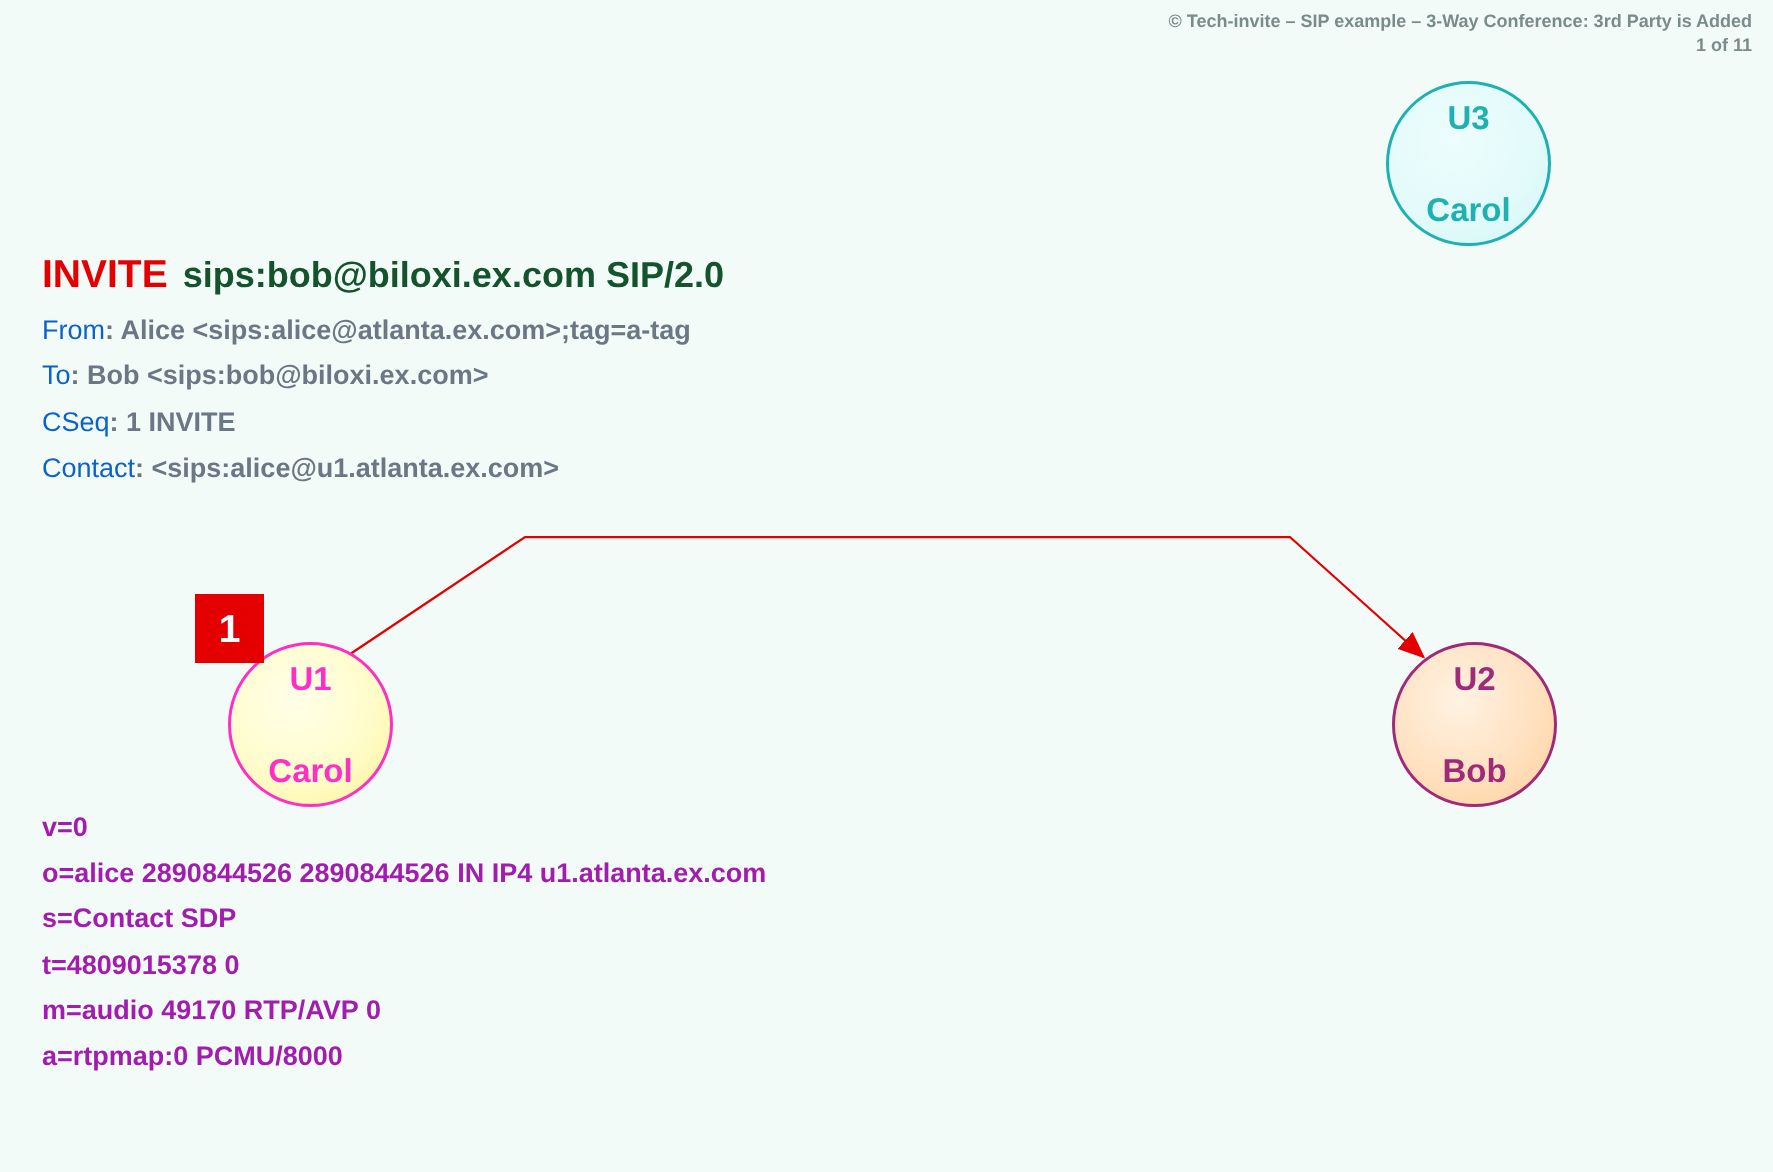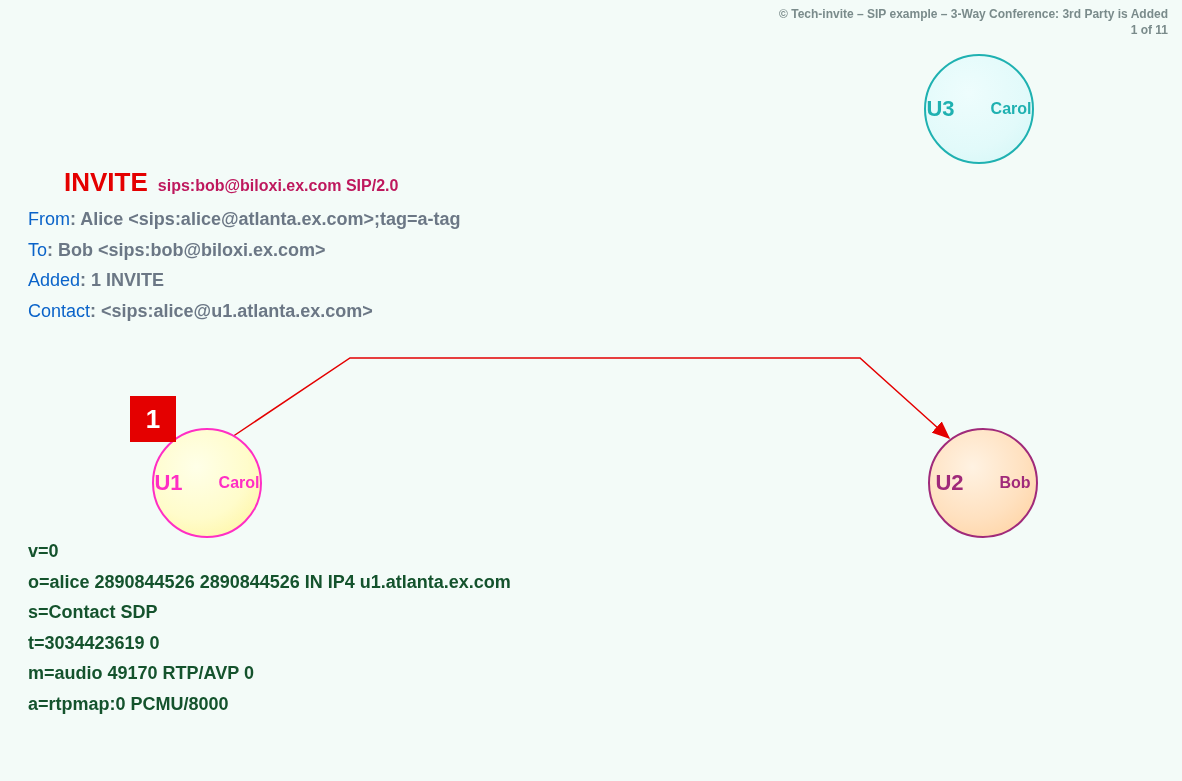--- a/index.html
+++ b/index.html
@@ -19,30 +19,30 @@
     text-align: right;
     color: #7a8b8b;
     font-size: 12px;
     line-height: 1.35;
     font-weight: bold;
   }
   .node {
     position: absolute;
     border-radius: 50%;
     display: flex;
-    flex-direction: row;
+    flex-direction: column;
     align-items: center;
     justify-content: center;
     font-weight: bold;
     line-height: 1.15;
     text-align: left;
     gap: 36px;
   }
   .node .n-id { font-size: 22px; }
-  .node .n-name { font-size: 16px; }
+  .node .n-name { font-size: 22px; }
   
   #node-u1 {
     left: 152px; top: 428px;
     width: 106px; height: 106px;
     background: radial-gradient(circle at 40% 35%, #ffffe8 0%, #fffccb 55%, #fef396 100%);
     border: 2px solid #ff2ec4;
     color: #ff2ec4;
   }
   
   #node-u2 {
@@ -76,36 +76,35 @@
     position: absolute;
     left: 28px;
     top: 160px;
     font-size: 18px;
     line-height: 1.7;
   }
   .sip-method {
     font-weight: bold;
     color: #e40000;
     font-size: 26px;
-    margin-left: 36px;
   }
   .sip-request-uri {
     font-weight: bold;
-    color: #be185d;
-    font-size: 16px;
+    color: #14532d;
+    font-size: 24px;
   }
   .sip-header-line { color: #6b7785; font-weight: bold; }
   .sip-header-name { color: #0a63c9; font-weight: normal; }
   .sdp-block {
     position: absolute;
     left: 28px;
     top: 536px;
     font-size: 18px;
     line-height: 1.7;
-    color: #14532d;
+    color: #a21caf;
     font-weight: bold;
   }
   svg.arrow-layer {
     position: absolute;
     left: 0; top: 0;
     width: 1182px; height: 781px;
     pointer-events: none;
   }
 </style>
 </head>
@@ -149,27 +148,27 @@
     <span class="sip-method">INVITE</span>
     <span>&nbsp;</span><span class="sip-request-uri">sips:bob@biloxi.ex.com SIP/2.0</span>
   </div>
   <div class="sip-header-line">
     <span class="sip-header-name">From</span><span>: Alice &lt;sips:alice@atlanta.ex.com&gt;;tag=a-tag</span>
   </div>
   <div class="sip-header-line">
     <span class="sip-header-name">To</span><span>: Bob &lt;sips:bob@biloxi.ex.com&gt;</span>
   </div>
   <div class="sip-header-line">
-    <span class="sip-header-name">Added</span><span>: 1 INVITE</span>
+    <span class="sip-header-name">CSeq</span><span>: 1 INVITE</span>
   </div>
   <div class="sip-header-line">
     <span class="sip-header-name">Contact</span><span>: &lt;sips:alice@u1.atlanta.ex.com&gt;</span>
   </div>
 </div>
 
 <div class="sdp-block">
   <div>v=0</div>
   <div>o=alice  2890844526  2890844526  IN  IP4  u1.atlanta.ex.com</div>
   <div>s=Contact SDP</div>
-  <div>t=3034423619  0</div>
+  <div>t=4809015378  0</div>
   <div>m=audio  49170  RTP/AVP  0</div>
   <div>a=rtpmap:0  PCMU/8000</div>
 </div>
 
 </body></html>

